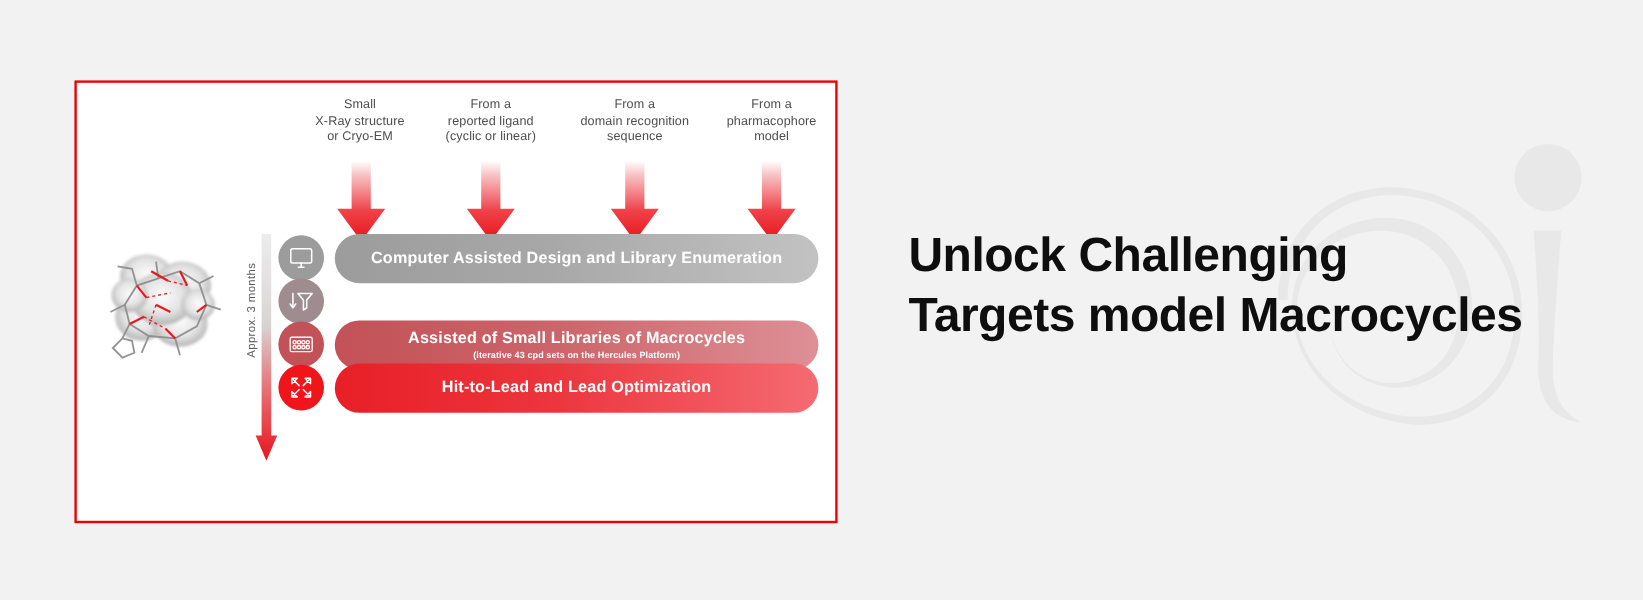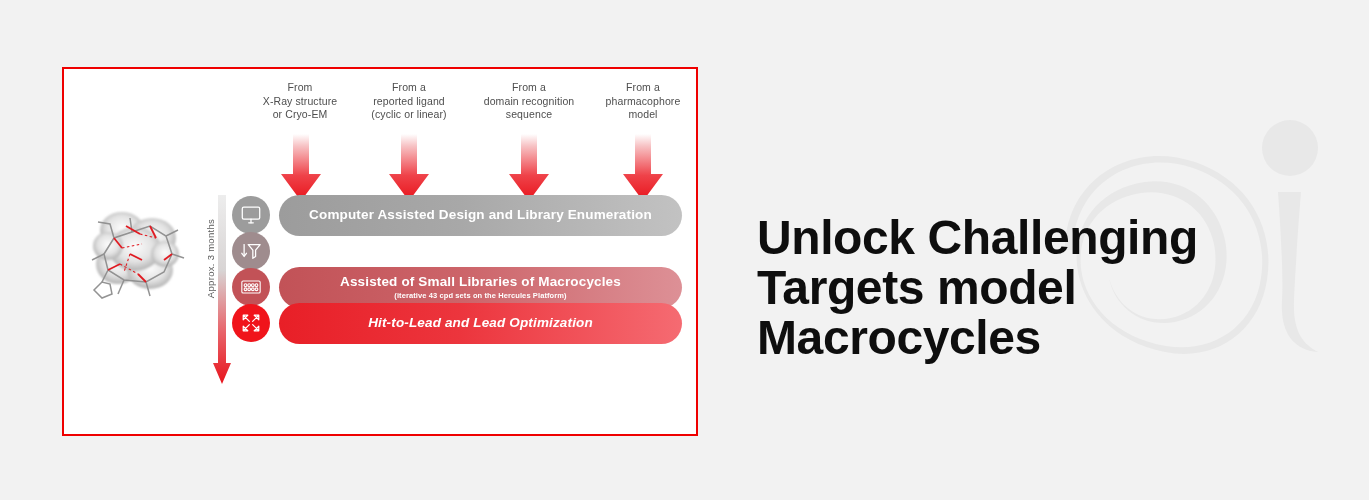--- a/index.html
+++ b/index.html
@@ -171,30 +171,30 @@
   
   .row0 .row-icon { background: #9c9c9c; }
   .row0 .row-bar  { background: linear-gradient(90deg,#9c9c9c 0%,#a8a8a8 45%,#c2c2c2 100%); }
   .row1 .row-icon { background: #9f8c8e; }
   .row1 .row-bar  { background: linear-gradient(90deg,#9f8c8e 0%,#ab979a 45%,#c7b6b8 100%); }
   .row2 .row-icon { background: #c25257; }
   .row2 .row-bar  { background: linear-gradient(90deg,#c25257 0%,#cc6469 45%,#dd9096 100%); }
   .row3 .row-icon { background: #e0383f; }
   .row3 .row-bar  { background: linear-gradient(90deg,#dc3b43 0%,#e35159 45%,#f08187 100%); }
   .row4 .row-icon { background: #f0141b; }
-  .row4 .row-bar  { background: linear-gradient(90deg,#e81f27 0%,#ec353d 45%,#f56b72 100%); font-style: italic; }
+  .row4 .row-bar  { background: linear-gradient(90deg,#e81f27 0%,#ec353d 45%,#f56b72 100%); }
 
   
   .headline {
     position: absolute;
     left: 757px;
-    top: 213px;
+    top: 188px;
     width: 575px;
     z-index: 3;
-    font-size: 48px;
+    font-size: 40px;
     font-weight: bold;
     line-height: 50px;
     color: #0e0e0e;
     letter-spacing: -0.4px;
   }
   .headline-line { display: block; }
 </style>
 </head>
 <body>
 
@@ -208,21 +208,21 @@
              C98 48 38 85 38 150 Z"></path>
     <path d="M243 92 C243 92 249 170 247 200 C245 232 258 250 283 252
              C268 244 258 232 259 202 C260 170 266 92 266 92 Z"></path>
     <circle cx="255" cy="48" r="28"></circle>
   </g>
 </svg>
 
 <div class="diagram-frame">
 
   <div class="sources">
-    <div class="source-col c0">From
+    <div class="source-col c0">Small
 X-Ray structure
 or Cryo-EM</div>
     <div class="source-col c1">From a
 reported ligand
 (cyclic or linear)</div>
     <div class="source-col c2">From a
 domain recognition
 sequence</div>
     <div class="source-col c3">From a
 pharmacophore

